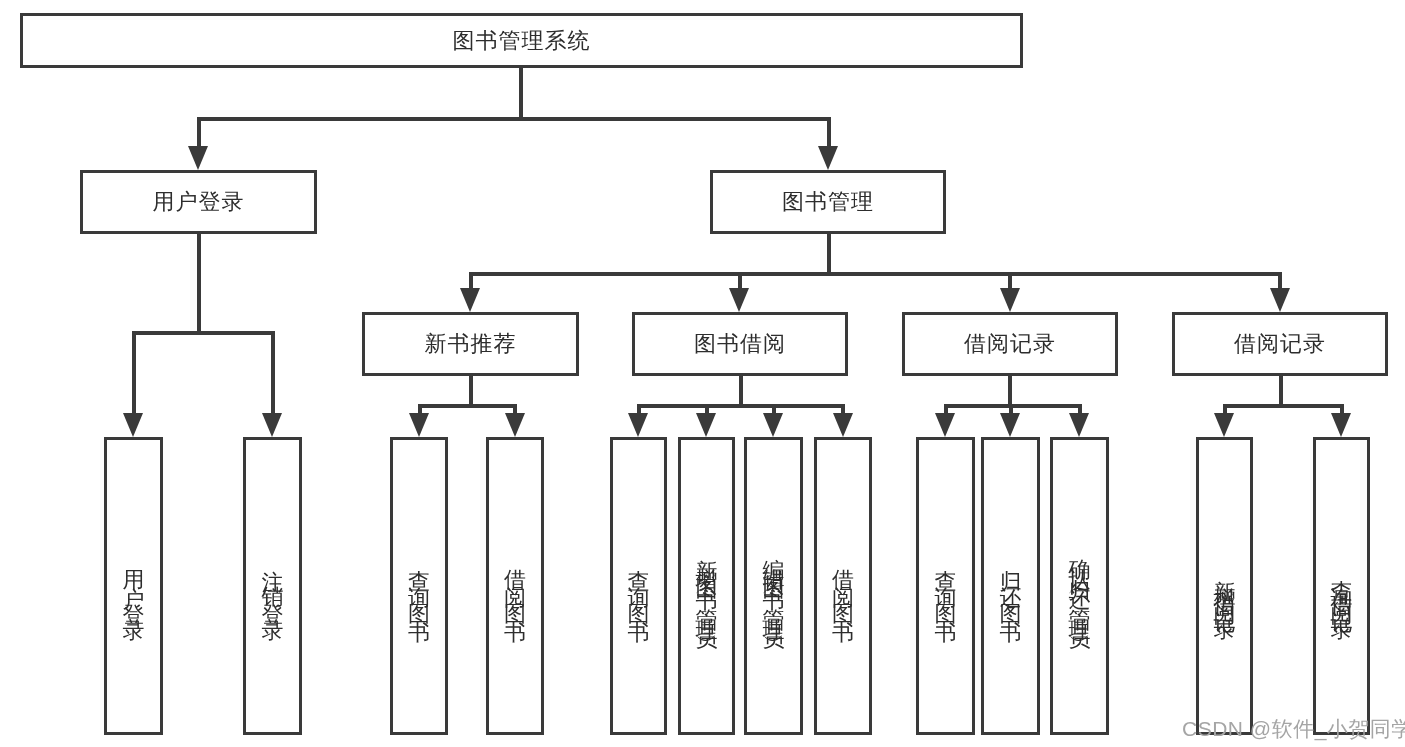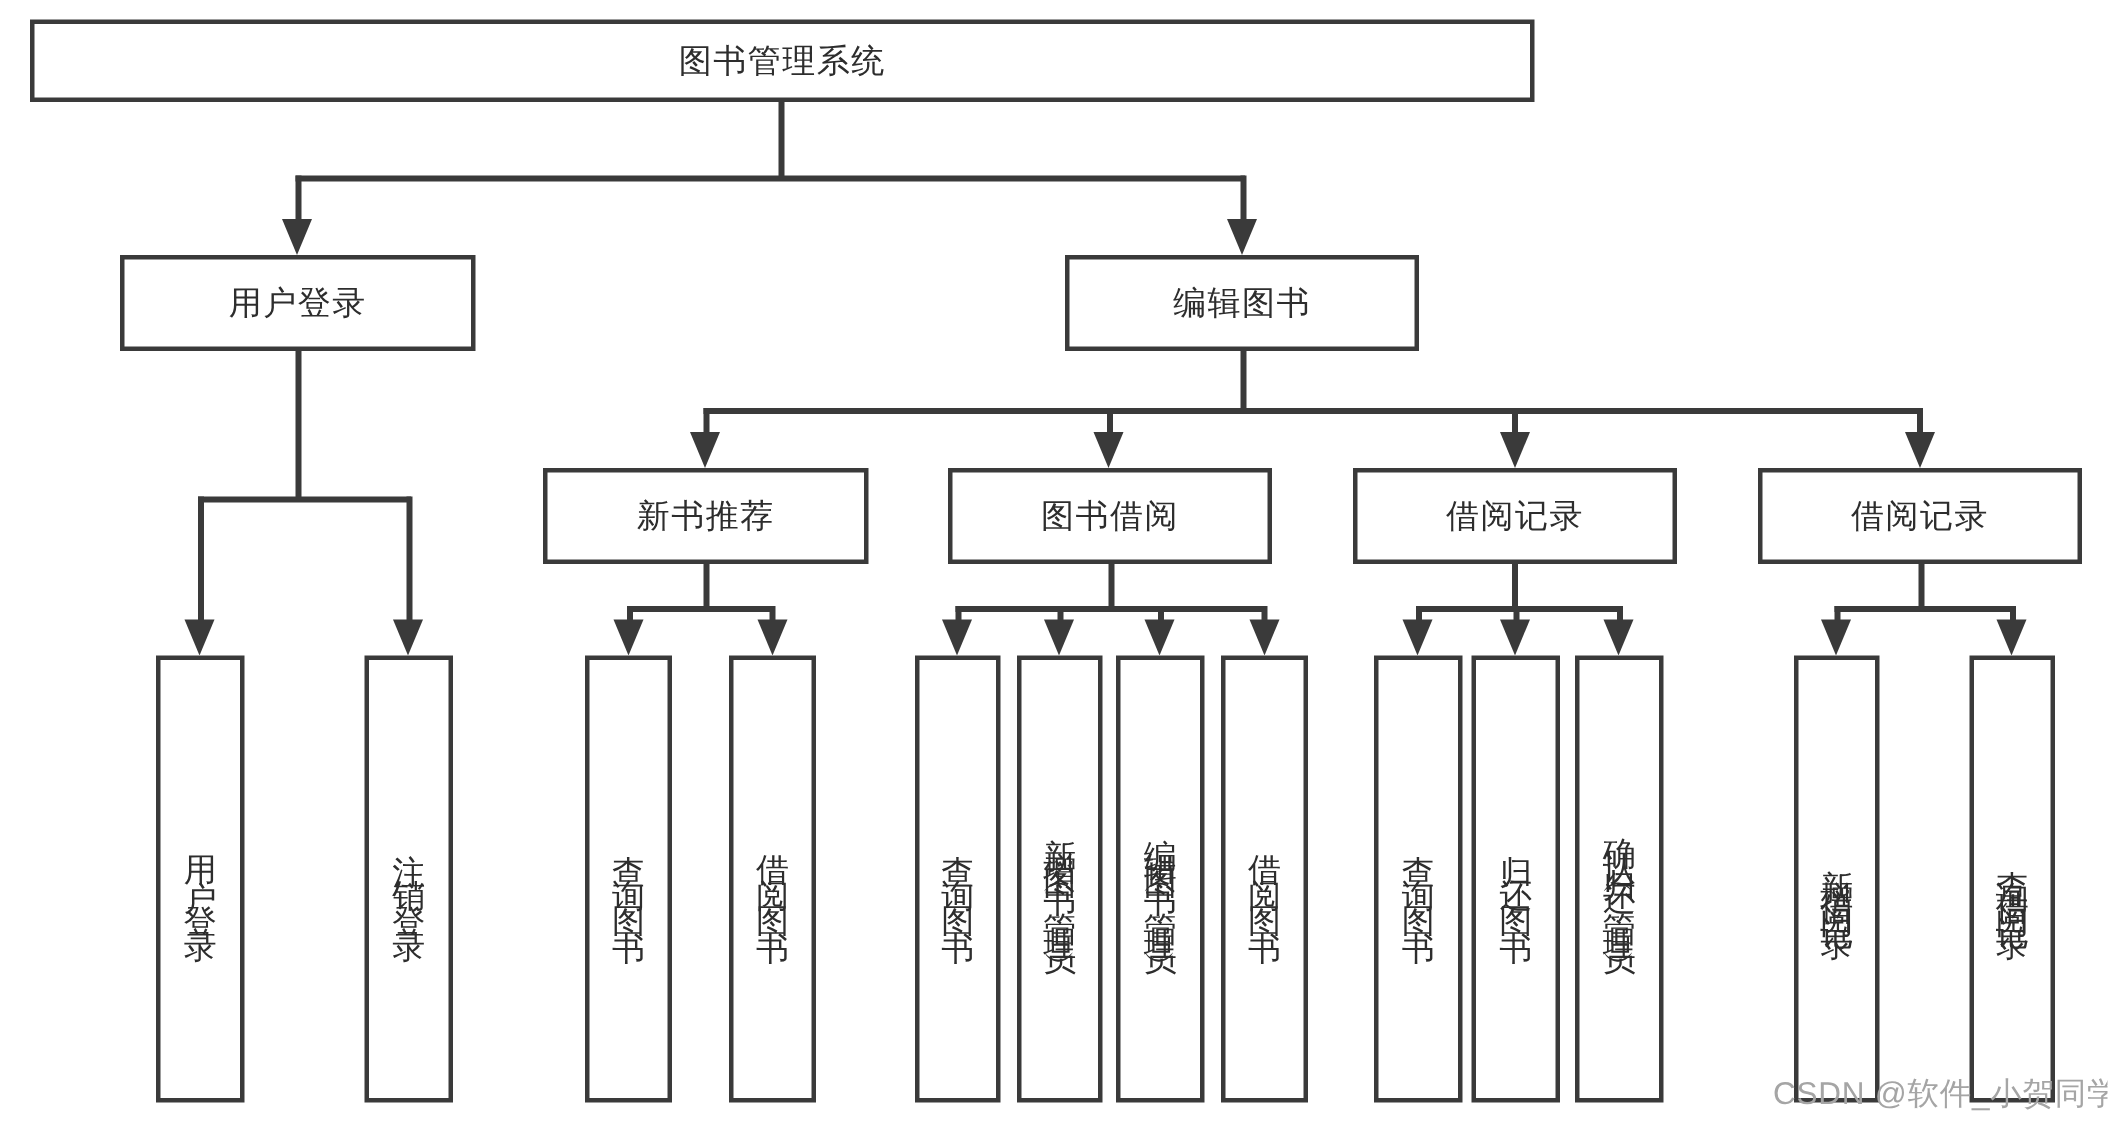--- a/index.html
+++ b/index.html
@@ -60,21 +60,21 @@
   <div class="hl" style="left:197px;top:117px;width:633px;"></div>
   <div class="vl" style="left:197px;top:117px;height:32px;"></div>
   <div class="arrow" style="left:188px;top:146px;"></div>
   <div class="vl" style="left:827px;top:117px;height:32px;"></div>
   <div class="arrow" style="left:818px;top:146px;"></div>
 
   <div class="box" style="left:80px;top:170px;width:237px;height:64px;">
     <span>用户登录</span>
   </div>
   <div class="box" style="left:710px;top:170px;width:236px;height:64px;">
-    <span>编辑图书</span>
+    <span>图书管理</span>
   </div>
 
   <div class="vl" style="left:197px;top:234px;height:100px;"></div>
   <div class="hl" style="left:132px;top:331px;width:142px;"></div>
   <div class="vl" style="left:132px;top:331px;height:84px;"></div>
   <div class="arrow" style="left:123px;top:413px;"></div>
   <div class="vl" style="left:271px;top:331px;height:84px;"></div>
   <div class="arrow" style="left:262px;top:413px;"></div>
 
   <div class="vl" style="left:827px;top:234px;height:41px;"></div>

